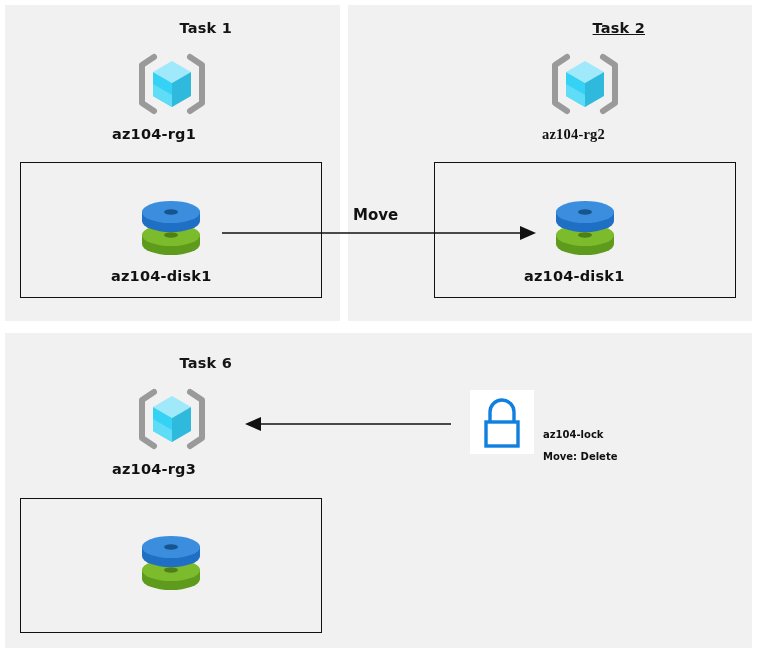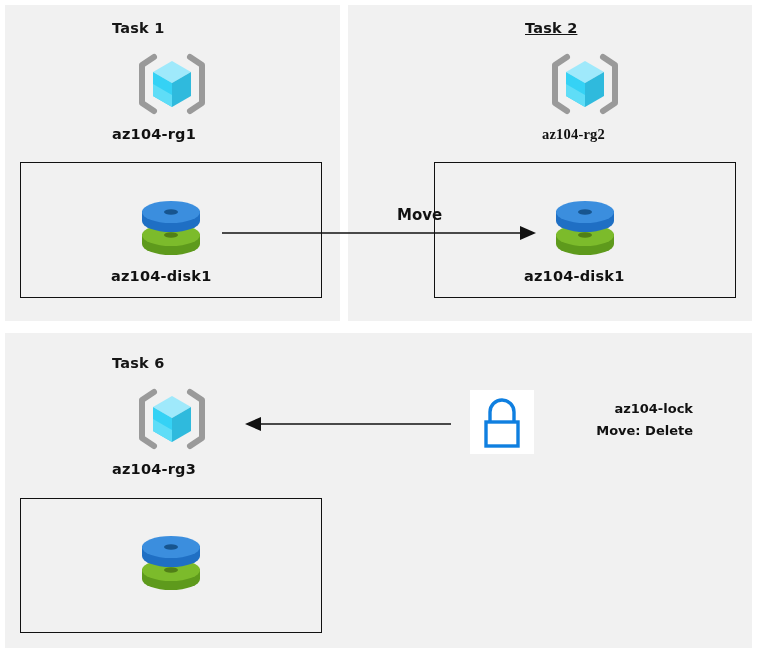--- a/index.html
+++ b/index.html
@@ -21,21 +21,21 @@
   .panel {
     position: absolute;
     background: #f1f1f1;
   }
 
   .task-title {
     position: absolute;
     font-size: 14.5px;
     font-weight: bold;
     color: #151515;
-    text-align: left;
+    text-align: right;
     white-space: nowrap;
     letter-spacing: 0.2px;
   }
 
   .res-label {
     position: absolute;
     font-size: 14.5px;
     font-weight: bold;
     color: #111111;
     text-align: left;
@@ -76,31 +76,31 @@
     position: absolute;
     overflow: visible;
   }
 
   .move-label {
     position: absolute;
     font-size: 15px;
     font-weight: bold;
     color: #111111;
     white-space: nowrap;
-    margin-left: 44px;
   }
 
   .lock-text {
     position: absolute;
-    font-size: 13px;
+    font-size: 10px;
     font-weight: bold;
     color: #111111;
     white-space: nowrap;
     line-height: 22px;
-    text-align: right;
+    text-align: left;
+    margin-top: 26px;
   }
 </style>
 </head>
 <body>
 
 <div id="canvas">
 
   <div class="panel" style="left:5px; top:5px; width:335px; height:316px;">
   </div>
 

